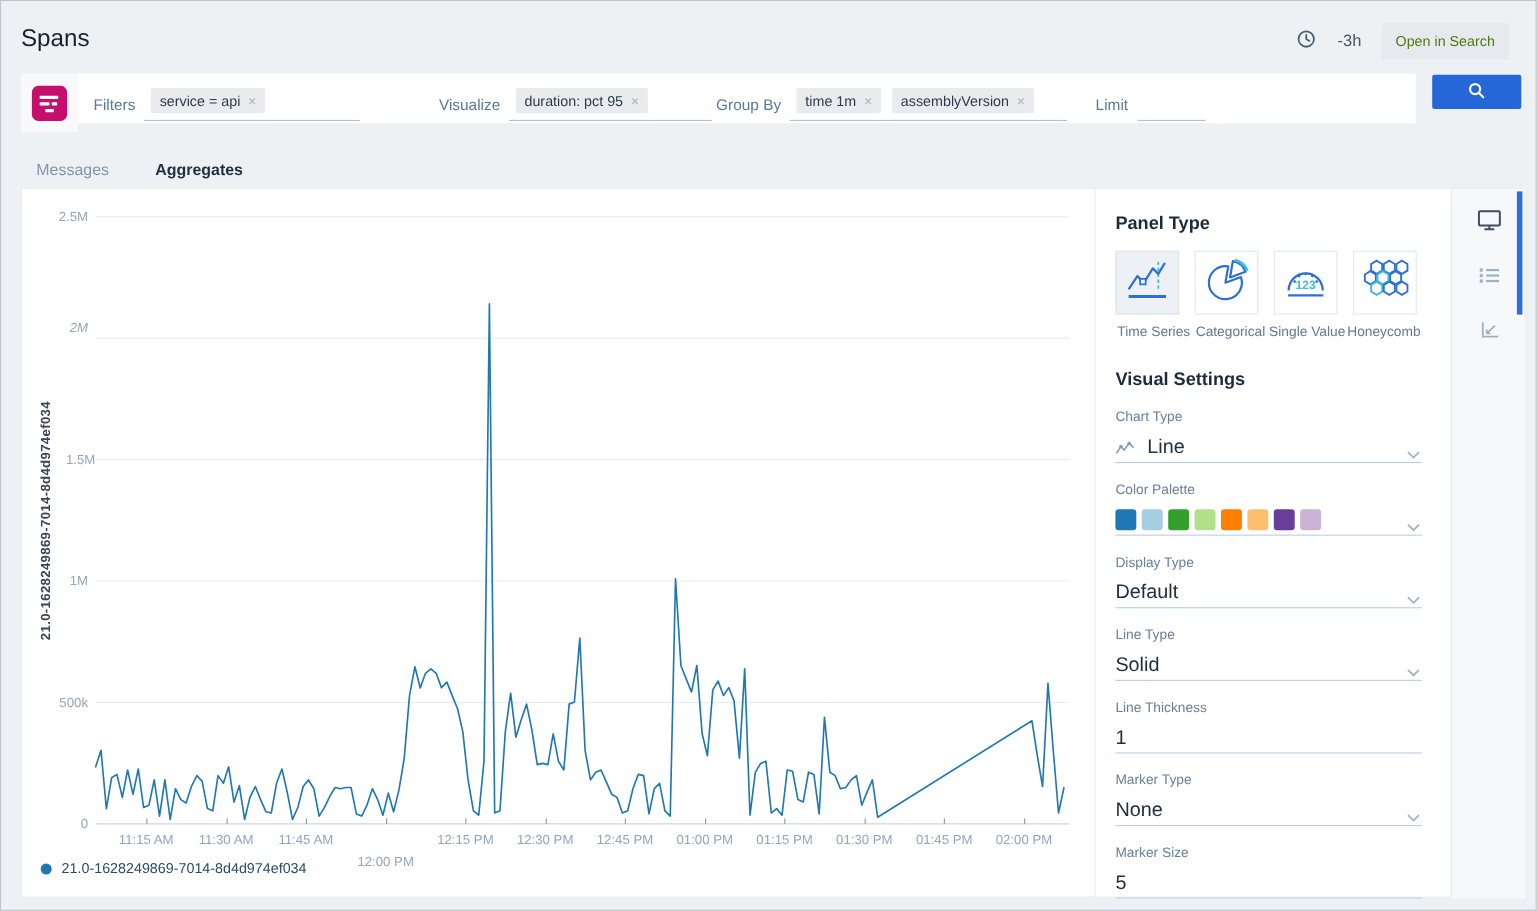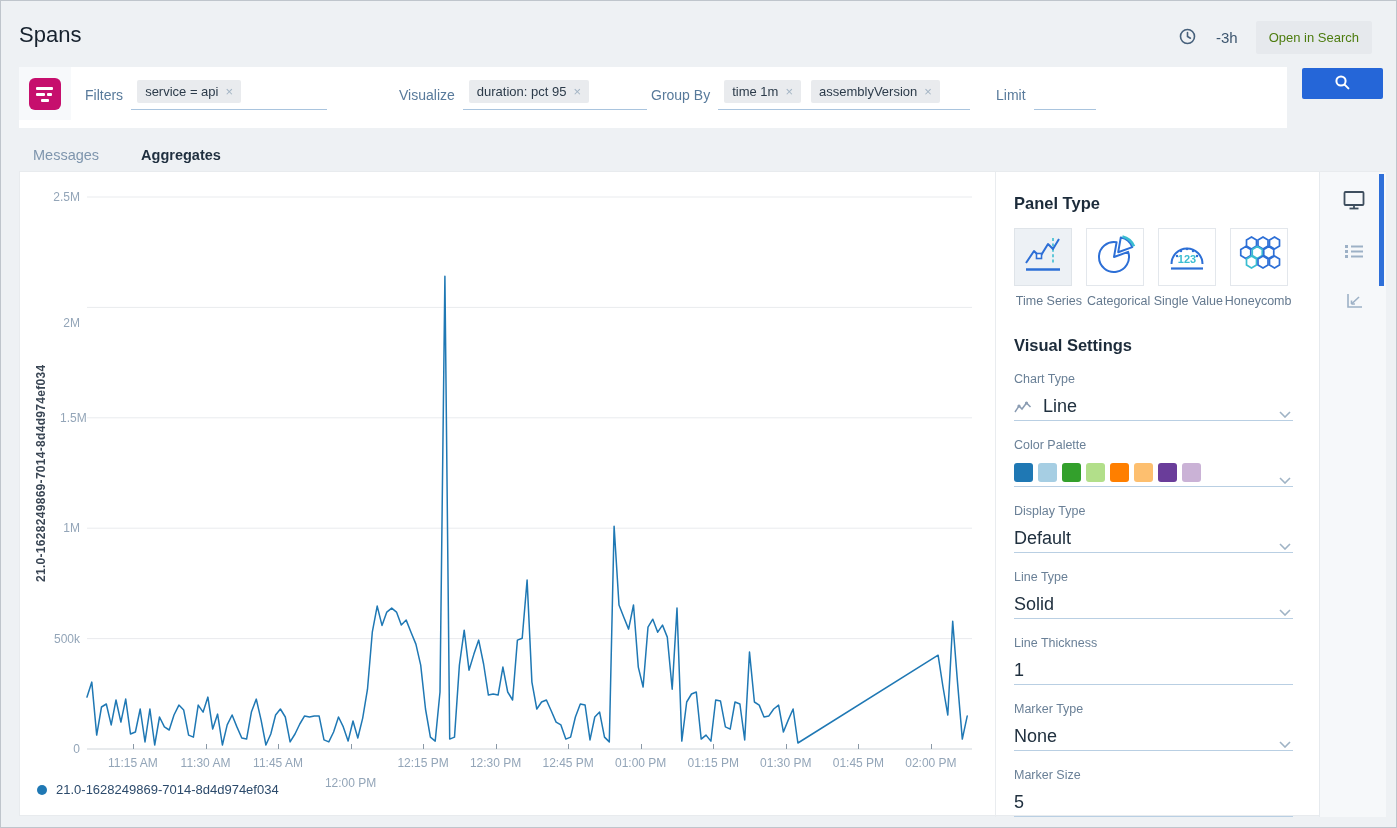--- a/index.html
+++ b/index.html
@@ -8,21 +8,21 @@
             border:1px solid #bfc5cc; overflow:hidden; }
 
   
   .page-title { position:absolute; left:18px; top:21px; font-size:22px; color:#17222e; font-weight:400; }
   .header-right { position:absolute; right:24px; top:20px; display:flex; align-items:center; gap:18px; }
   .time-range { display:flex; align-items:center; gap:20px; color:#3d566f; font-size:15px; cursor:pointer; }
   .open-search-btn { background:#e6e9ed; border:0; color:#4d7c0f; font-size:13px; padding:9px 13px;
                      border-radius:2px; cursor:pointer; font-family:inherit; }
 
   
-  .filter-card { position:absolute; left:18px; top:66px; width:1268px; height:61px; background:#fff; }
+  .filter-card { position:absolute; left:18px; top:66px; width:1268px; height:45px; background:#fff; }
   .trace-icon-wrap { position:absolute; left:0; top:0; width:52px; height:53px; background:#f7f9fb;
                      display:flex; align-items:center; justify-content:center; }
   .trace-icon { width:32px; height:32px; border-radius:6px; background:#c60f6d; position:relative; }
   .trace-icon i { position:absolute; background:#fff; height:3px; border-radius:1px; display:block; }
   .trace-icon i:nth-child(1){ left:7px; top:9px;  width:17px; }
   .trace-icon i:nth-child(2){ left:7px; top:15px; width:9px; }
   .trace-icon i:nth-child(3){ left:18px; top:15px; width:5px; }
   .trace-icon i:nth-child(4){ left:12px; top:21px; width:8px; }
   .ff { position:absolute; top:13px; display:flex; align-items:center; }
   .ff-label { color:#587a9b; font-size:14px; margin-right:8px; white-space:nowrap; }
@@ -164,21 +164,21 @@
   </div>
 
   <div class="content-card">
 
     <div class="y-axis-title">21.0-1628249869-7014-8d4d974ef034</div>
     <div id="y-labels">
         <div class="y-lab" style="top: 570px;">0</div>
         <div class="y-lab" style="top: 459.6px;">500k</div>
         <div class="y-lab" style="top: 349.2px;">1M</div>
         <div class="y-lab" style="top: 238.8px; padding-left: 40px;">1.5M</div>
-        <div class="y-lab" style="top: 144px;">2M</div>
+        <div class="y-lab" style="top: 119px; font-style: italic;">2M</div>
         <div class="y-lab" style="top: 18px;">2.5M</div>
       </div>
     <div class="plot">
       <svg id="chart-svg" preserveAspectRatio="none" viewBox="0 0 885 552">
           <line x1="0" x2="885" y1="552.0" y2="552.0" stroke="#cfd5da" stroke-width="1"></line>
           <line x1="0" x2="885" y1="441.6" y2="441.6" stroke="#e9ebee" stroke-width="1"></line>
           <line x1="0" x2="885" y1="331.2" y2="331.2" stroke="#e9ebee" stroke-width="1"></line>
           <line x1="0" x2="885" y1="220.8" y2="220.8" stroke="#e9ebee" stroke-width="1"></line>
           <line x1="0" x2="885" y1="110.4" y2="110.4" stroke="#e9ebee" stroke-width="1"></line>
           <line x1="0" x2="885" y1="0.0" y2="0.0" stroke="#e9ebee" stroke-width="1"></line>

